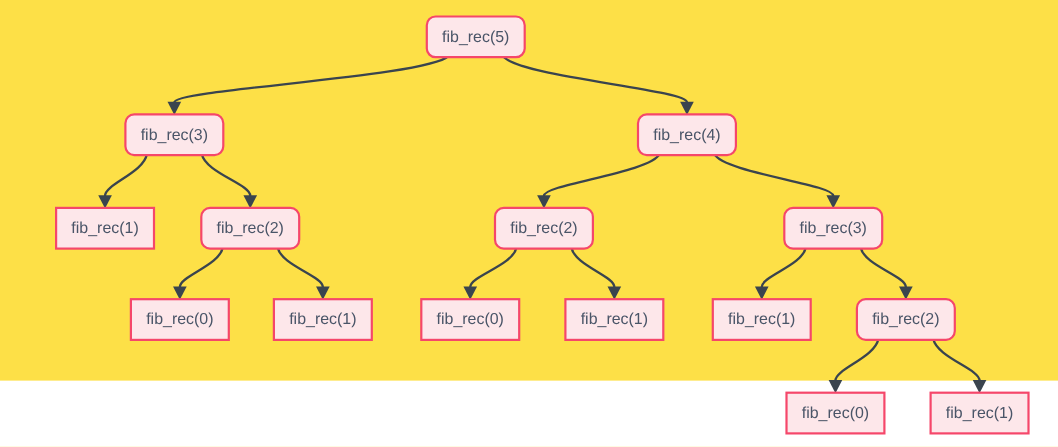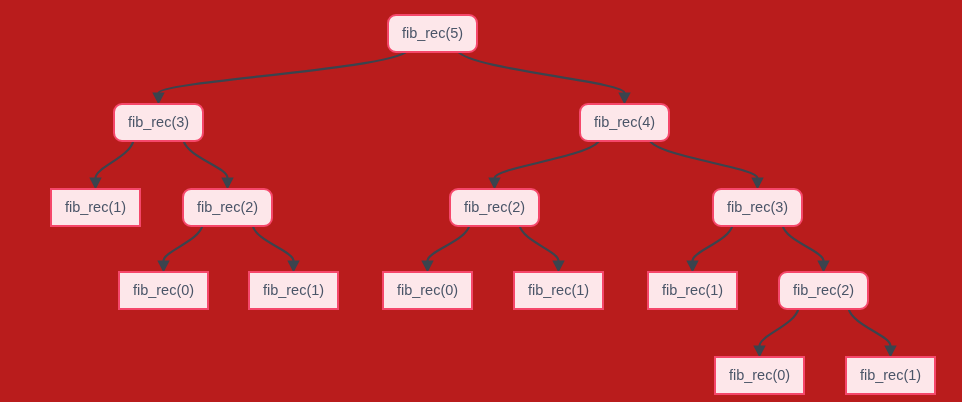--- a/index.html
+++ b/index.html
@@ -9,22 +9,22 @@
   }
   body {
     width: 962px;
     height: 406px;
     font-family: "Liberation Sans", sans-serif;
     overflow: hidden;
   }
   #diagram-root {
     position: relative;
     width: 962px;
-    height: 402px;
-    background: #b91c1c;
+    height: 346px;
+    background: #fde047;
   }
   svg#tree-svg {
     display: block;
     width: 962px;
     height: 406px;
   }
   .node-box {
     stroke-width: 2;
   }
   .node-label {

